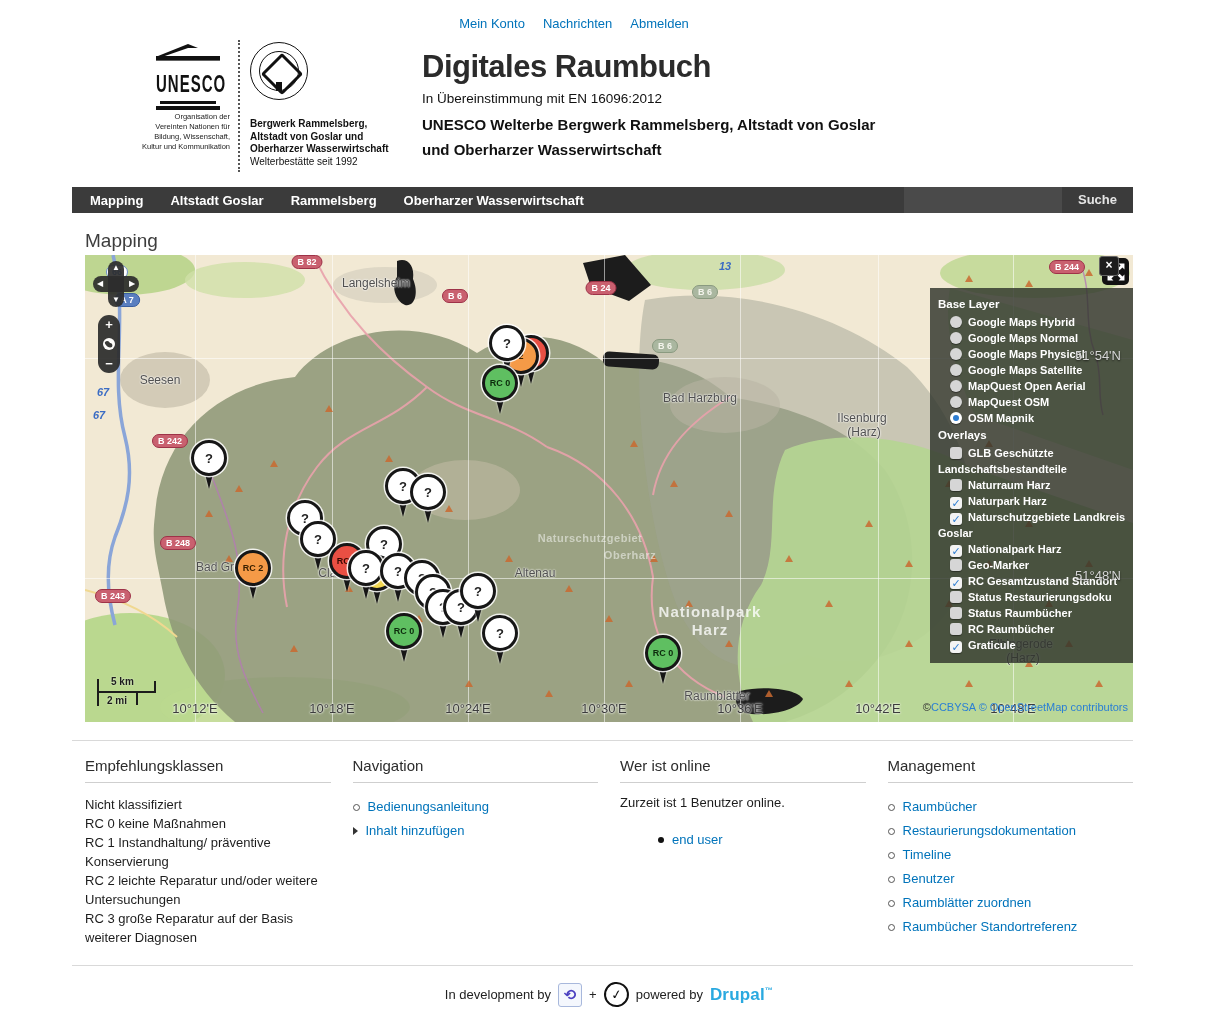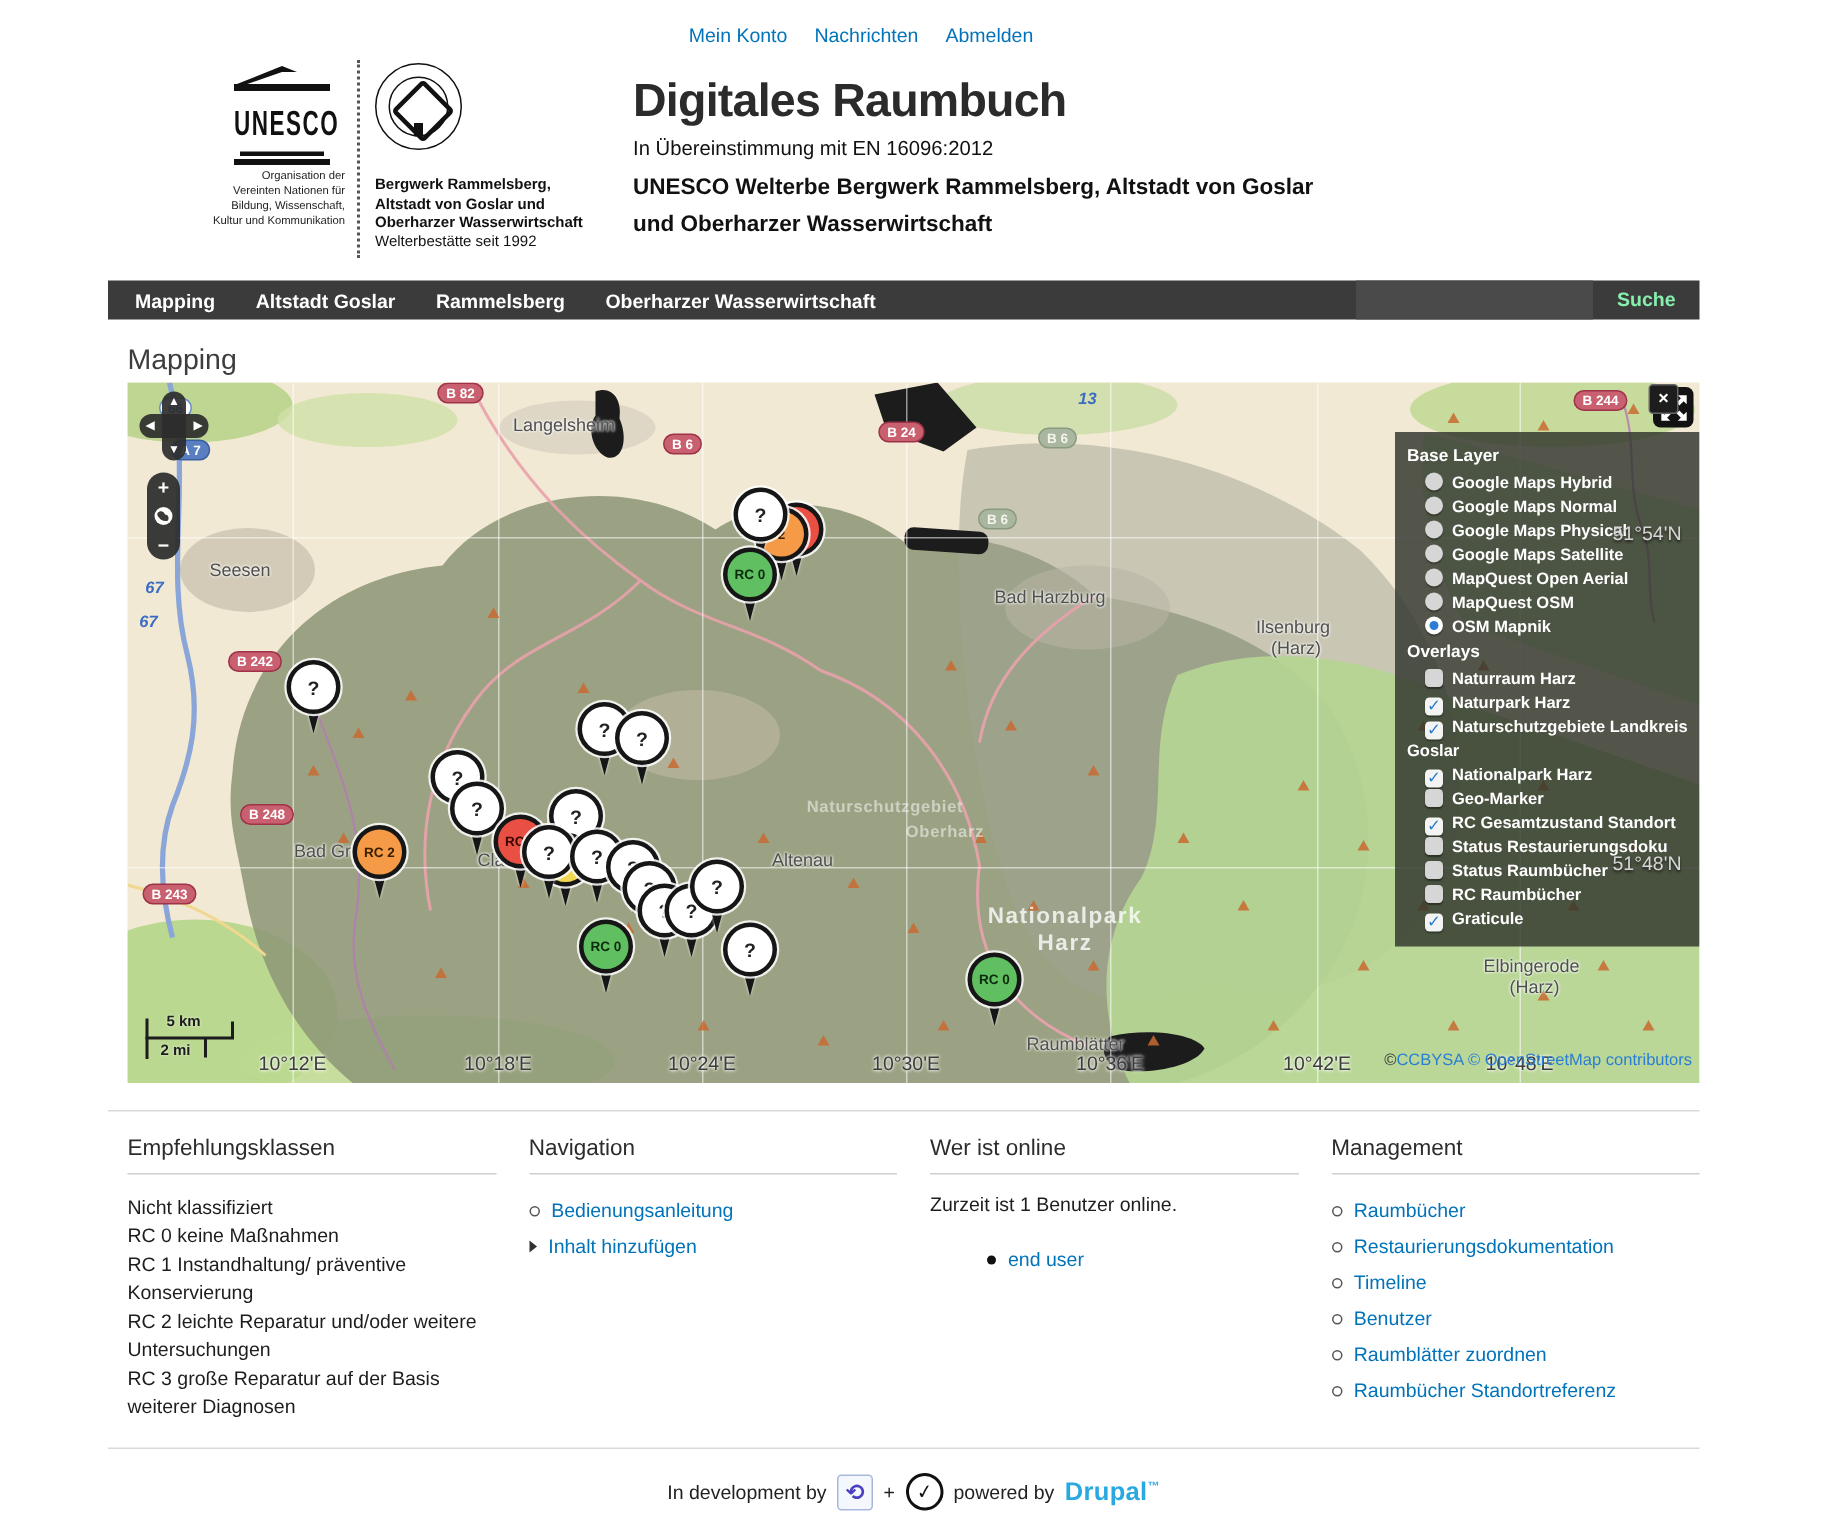--- a/index.html
+++ b/index.html
@@ -33,21 +33,21 @@
   #site-title{position:absolute;left:422px;top:50px;width:520px;}
   #site-title h1{margin:0;font-size:31px;line-height:34px;color:#2b2b2b;letter-spacing:-0.5px;}
   #site-subtitle{margin-top:7px;font-size:13.5px;color:#111;}
   #site-subtitle2{margin-top:6px;font-size:15px;font-weight:bold;color:#111;width:470px;line-height:25px;}
   
   #navbar{position:absolute;left:72px;top:187px;width:1061px;height:26px;background:#3b3b3b;display:flex;align-items:center;}
   #nav-items{display:flex;gap:27px;padding-left:18px;}
   #nav-items span{color:#fff;font-size:13px;font-weight:bold;cursor:pointer;white-space:nowrap;}
   #nav-search{margin-left:auto;display:flex;align-items:center;height:100%;}
   #nav-search input{width:158px;height:26px;background:#4a4a4a;border:none;outline:none;color:#eee;padding:0 8px;font-size:13px;box-sizing:border-box;}
-  #search-btn{color:#86efac;font-weight:bold;font-size:13px;padding:0 16px;cursor:pointer;line-height:26px;}
+  #search-btn{color:#e5e5e5;font-weight:bold;font-size:13px;padding:0 16px;cursor:pointer;line-height:26px;}
   
   #page-title{position:absolute;left:85px;top:230px;font-size:19px;font-weight:500;color:#3d3d3d;}
   
   #map{position:absolute;left:85px;top:255px;width:1048px;height:467px;overflow:hidden;background:#f2e9d4;cursor:grab;}
   #map svg.terrain{position:absolute;left:0;top:0;z-index:0;}
   .vline{position:absolute;top:0;width:1px;height:467px;background:rgba(255,255,255,.55);z-index:1;}
   .hline{position:absolute;left:0;width:1048px;height:1px;background:rgba(255,255,255,.55);z-index:1;}
   .tri{position:absolute;width:0;height:0;border-left:4px solid transparent;border-right:4px solid transparent;border-bottom:7px solid rgba(201,106,48,.85);z-index:1;}
   .pl{position:absolute;transform:translate(-50%,-50%);white-space:nowrap;z-index:2;}
   .pl.town{font-size:12px;color:#4f4f4f;text-shadow:0 0 2px #fff,0 0 2px #fff;}
@@ -453,20 +453,21 @@
         <label class="opt"><span class="radio"></span><span class="olbl">Google Maps Hybrid</span></label>
         <label class="opt"><span class="radio"></span><span class="olbl">Google Maps Normal</span></label>
         <label class="opt"><span class="radio"></span><span class="olbl">Google Maps Physical</span></label>
         <label class="opt"><span class="radio"></span><span class="olbl">Google Maps Satellite</span></label>
         <label class="opt"><span class="radio"></span><span class="olbl">MapQuest Open Aerial</span></label>
         <label class="opt"><span class="radio"></span><span class="olbl">MapQuest OSM</span></label>
         <label class="opt"><span class="radio on"></span><span class="olbl">OSM Mapnik</span></label>
       </div>
     <div class="ls-head">Overlays</div>
     <div id="overlays">
+        <label class="opt"><span class="cbox"></span><span class="olbl">GLB Geschützte Landschaftsbestandteile</span></label>
         <label class="opt"><span class="cbox"></span><span class="olbl">Naturraum Harz</span></label>
         <label class="opt"><span class="cbox on">✓</span><span class="olbl">Naturpark Harz</span></label>
         <label class="opt"><span class="cbox on">✓</span><span class="olbl">Naturschutzgebiete Landkreis Goslar</span></label>
         <label class="opt"><span class="cbox on">✓</span><span class="olbl">Nationalpark Harz</span></label>
         <label class="opt"><span class="cbox"></span><span class="olbl">Geo-Marker</span></label>
         <label class="opt"><span class="cbox on">✓</span><span class="olbl">RC Gesamtzustand Standort</span></label>
         <label class="opt"><span class="cbox"></span><span class="olbl">Status Restaurierungsdoku</span></label>
         <label class="opt"><span class="cbox"></span><span class="olbl">Status Raumbücher</span></label>
         <label class="opt"><span class="cbox"></span><span class="olbl">RC Raumbücher</span></label>
         <label class="opt"><span class="cbox on">✓</span><span class="olbl">Graticule</span></label>

